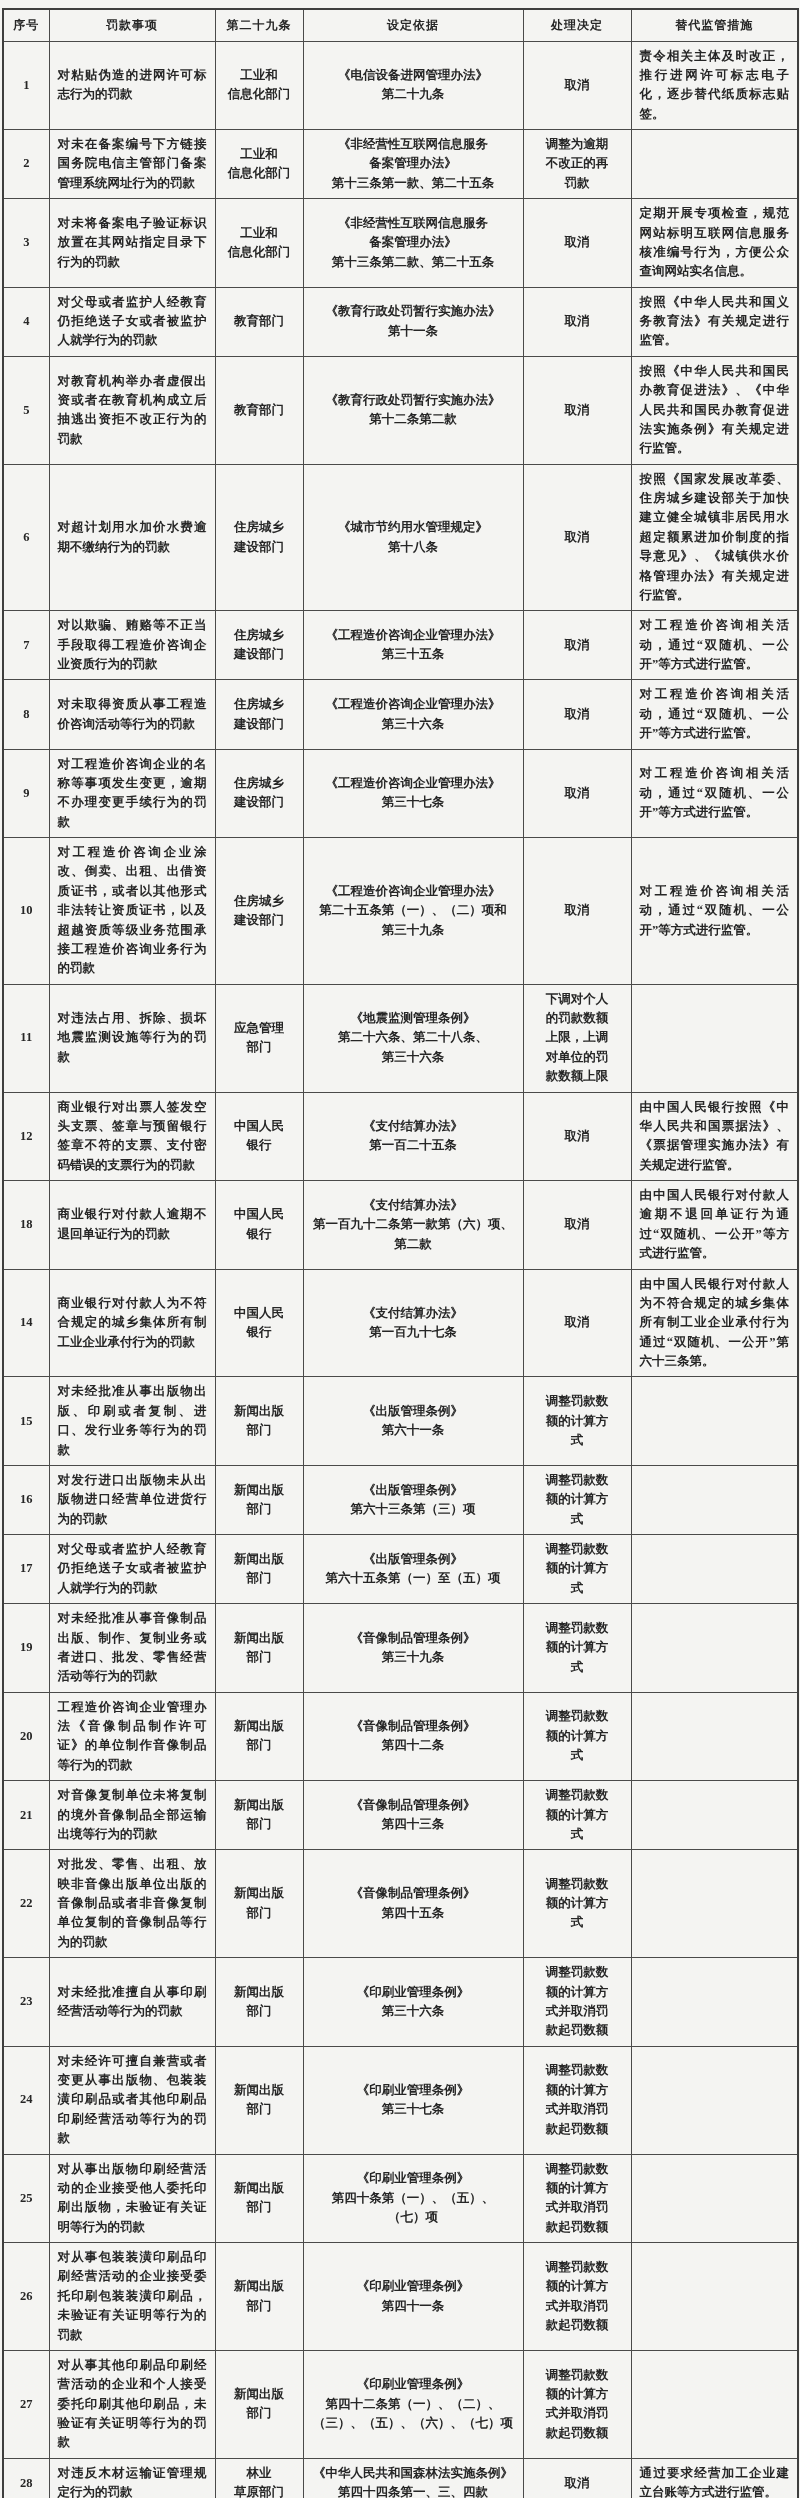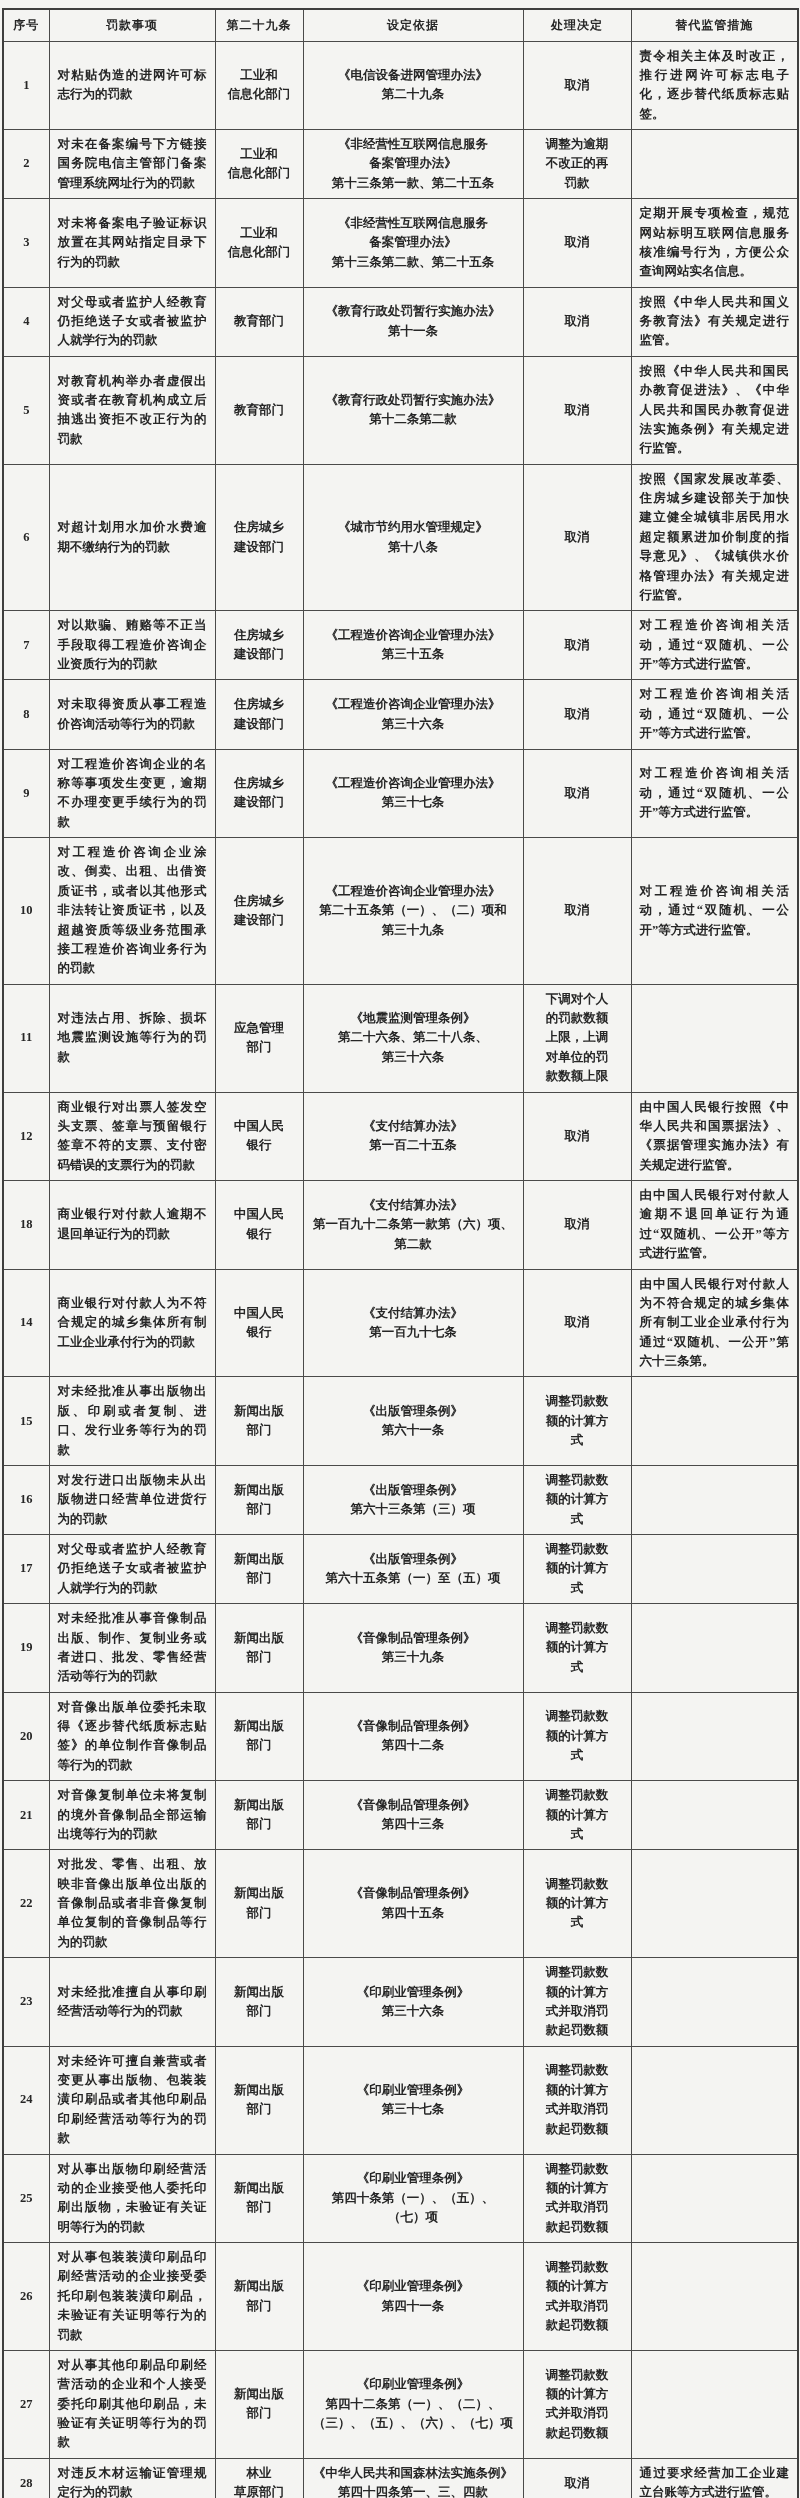--- a/index.html
+++ b/index.html
@@ -256,21 +256,21 @@
     <td class="c-item">对未经批准从事音像制品出版、制作、复制业务或者进口、批发、零售经营活动等行为的罚款</td>
     <td class="c-dept">新闻出版
 部门</td>
     <td class="c-basis">《音像制品管理条例》
 第三十九条</td>
     <td class="c-decision">调整罚款数额的计算方式</td>
     <td class="c-measure"></td>
   </tr>
         <tr>
     <td class="c-no">20</td>
-    <td class="c-item">对音像出版单位委托未取得《逐步替代纸质标志贴签》的单位制作音像制品等行为的罚款</td>
+    <td class="c-item">工程造价咨询企业管理办法《音像制品制作许可证》的单位制作音像制品等行为的罚款</td>
     <td class="c-dept">新闻出版
 部门</td>
     <td class="c-basis">《音像制品管理条例》
 第四十二条</td>
     <td class="c-decision">调整罚款数额的计算方式</td>
     <td class="c-measure"></td>
   </tr>
         <tr>
     <td class="c-no">21</td>
     <td class="c-item">对音像复制单位未将复制的境外音像制品全部运输出境等行为的罚款</td>

